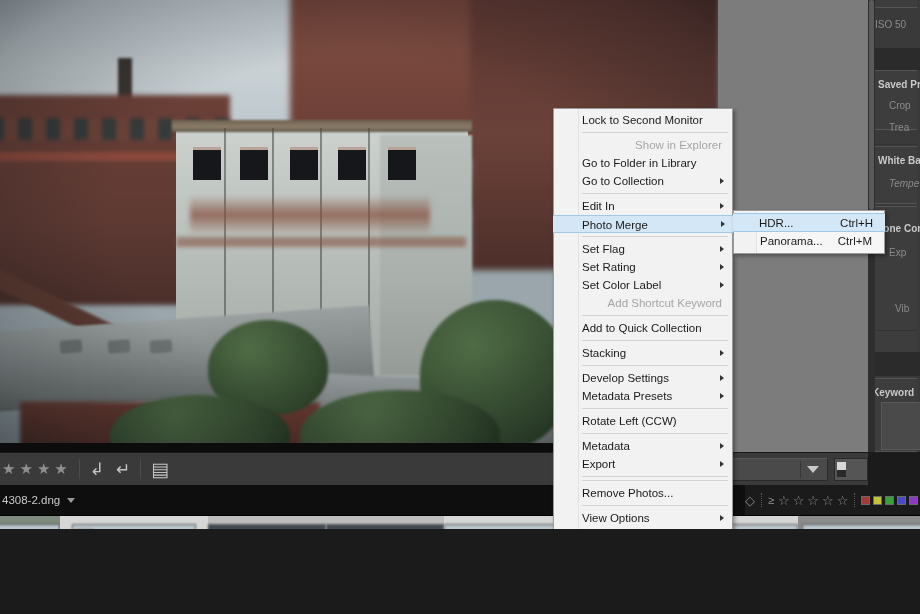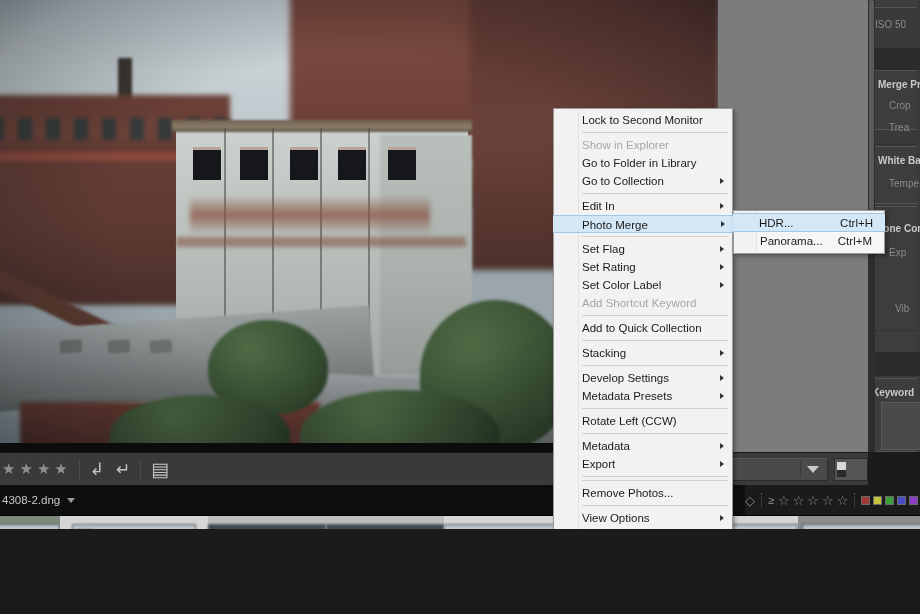--- a/index.html
+++ b/index.html
@@ -288,21 +288,21 @@
     border:1px solid #9a9a9a;
     box-shadow: 2px 2px 4px rgba(0,0,0,0.35);
     padding: 2px 0;
     z-index: 50;
   }
   .mi {
     position:relative; height:18px; line-height:18px;
     padding-left:28px; padding-right:10px;
     font-size:11.5px; color:#1a1a1a; white-space:nowrap;
   }
-  .mi.disabled { color:#a6a6a6; }
+  .mi.disabled { color:#a6a6a6;text-align:right; }
   .mi.hl {
     background:#d4e7f7; border-top:1px solid #a0c8e8; border-bottom:1px solid #a0c8e8;
     margin-left:-1px; margin-right:-1px; padding-left:29px;
   }
   .mi .arw {
     position:absolute; right:8px; top:50%; transform:translateY(-50%);
     width:0;height:0;border-top:3.5px solid transparent;border-bottom:3.5px solid transparent;
     border-left:4.5px solid #333;
   }
   .mi .sc { position:absolute; right:12px; color:#1a1a1a; }
@@ -381,35 +381,35 @@
     <div style="position:absolute;left:6px;top:14px;">
       <span class="rp-label dim">ISO 50</span>
     </div>
     <div style="position:absolute;left:6px;top:31px;margin-top:28px;">
       <span class="rp-check"></span><span class="rp-label dim">Origin</span>
     </div>
     <div class="rp-gap" style="top:48px;height:22px;"></div>
 
     <div class="rp-box" style="top:70px;height:60px;"></div>
     <div style="position:absolute;left:9px;top:74px;">
-      <span class="rp-label bold">Merge Pr</span>
+      <span class="rp-label bold">Saved Pr</span>
     </div>
     <div style="position:absolute;left:20px;top:95px;">
       <span class="rp-label dim">Crop</span>
     </div>
     <div style="position:absolute;left:20px;top:117px;">
       <span class="rp-label dim">Trea</span>
     </div>
     <div class="rp-sep" style="top:144px;"></div>
 
     <div class="rp-box" style="top:146px;height:58px;"></div>
     <div style="position:absolute;left:9px;top:150px;">
       <span class="rp-label bold">White Ba</span>
     </div>
-    <div style="position:absolute;left:20px;top:173px;">
+    <div style="position:absolute;left:20px;top:173px;font-style:italic;">
       <span class="rp-label dim">Tempe</span>
     </div>
 
     <div class="rp-box" style="top:206px;height:170px;"></div>
     <div style="position:absolute;left:9px;top:218px;">
       <span class="rp-label bold">Tone Con</span>
     </div>
     <div style="position:absolute;left:20px;top:242px;">
       <span class="rp-label dim">Exp</span>
     </div>

